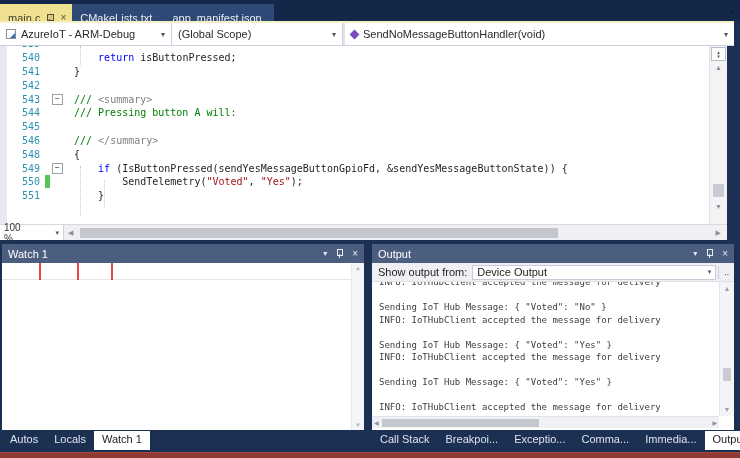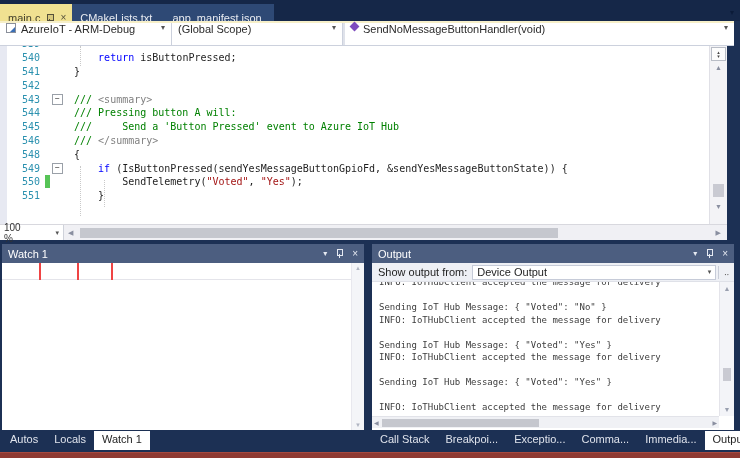--- a/index.html
+++ b/index.html
@@ -14,21 +14,21 @@
   .doc-tab .tab-pin, .doc-tab .tab-close { display:none; }
   .doc-tab.active .tab-pin, .doc-tab.active .tab-close { display:inline-block; }
   .tab-pin { width:8px; height:9px; position:relative; }
   .tab-pin::before { content:""; position:absolute; left:1px; top:0; width:5px; height:5px; border:1px solid #55503a; background:#d8c97c; }
   .tab-pin::after { content:""; position:absolute; left:3px; top:5px; width:1px; height:4px; background:#55503a; }
   .tab-close { font-size:10px; line-height:10px; color:#55503a; }
   .doc-chevron { position:absolute; right:6px; top:8px; font-size:8px; color:#0b1b38; }
 
   
   .navbar { position:absolute; top:21px; left:0; width:734px; height:25px; background:#fafafc; border-top:2px solid #f6efc8; border-bottom:1px solid #ccd1dd; display:flex; }
-  .combo { height:100%; border-right:1px solid #ccd1dd; background:#fff; display:flex; align-items:flex-start; font-size:11px; color:#2a2a2a; padding:0 6px; gap:5px; }
+  .combo { height:100%; border-right:1px solid #ccd1dd; background:#fff; display:flex; align-items:center; font-size:11px; color:#2a2a2a; padding:0 6px; gap:5px; }
   .combo .chev { margin-left:auto; font-size:8px; color:#555; }
   .combo1 { width:172px; } .combo2 { width:171px; } .combo3 { width:391px; border-right:none; border-left:2px solid #dfe2ea; }
   .proj-icon { width:10px; height:10px; border:1px solid #8a8f9a; background:#fff; position:relative; flex:0 0 auto; }
   .proj-icon::after { content:""; position:absolute; right:0; bottom:0; width:0; height:0; border-left:5px solid transparent; border-bottom:5px solid #3a6fb5; }
   .method-icon { width:7px; height:7px; background:#7e4bbe; transform:rotate(45deg); flex:0 0 auto; }
 
   
   .editor { position:absolute; top:46px; left:0; width:727px; height:178px; background:#fff; overflow:hidden; }
   .margin-strip { position:absolute; left:0; top:0; width:7px; height:100%; background:#e7e9f2; }
   .code-rows { position:absolute; left:7px; top:-9px; right:18px; }
@@ -189,21 +189,20 @@
           <span class="num">544</span>
           <span class="gutter-wrap changed-wrap" style="display:contents"><span class="gutter"></span></span>
           <span class="fold"></span>
           <span class="codetext"><span class="cm">/// Pressing button A will:</span></span>
         </div>
 
         <div class="code-row">
           <span class="num">545</span>
           <span class="gutter-wrap changed-wrap" style="display:contents"><span class="gutter"></span></span>
           <span class="fold"></span>
-          <span class="codetext"><span class="cm">///     Send a 'Button Pressed' event to Azure IoT Hub</span></span>
         </div>
 
         <div class="code-row">
           <span class="num">546</span>
           <span class="gutter-wrap changed-wrap" style="display:contents"><span class="gutter"></span></span>
           <span class="fold"></span>
           <span class="codetext"><span class="cm">/// </span><span class="tag">&lt;/summary&gt;</span></span>
         </div>
 
 

